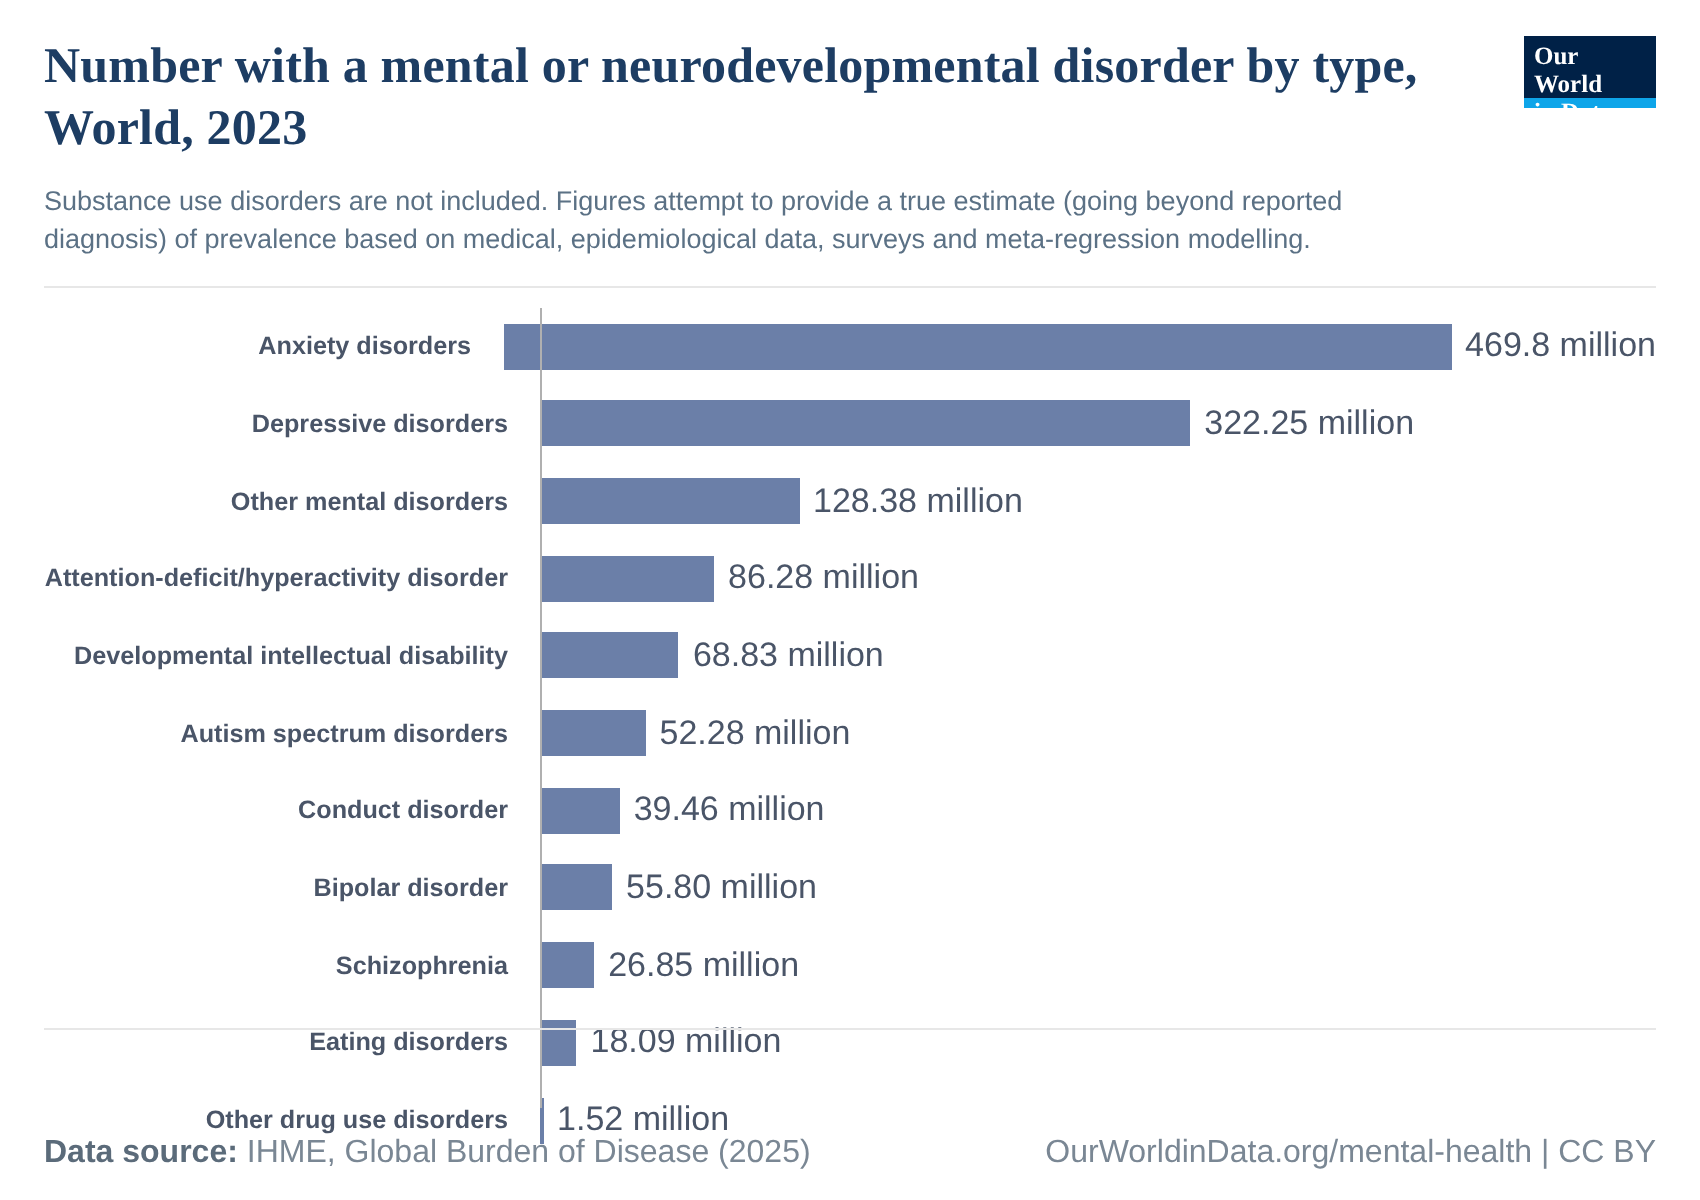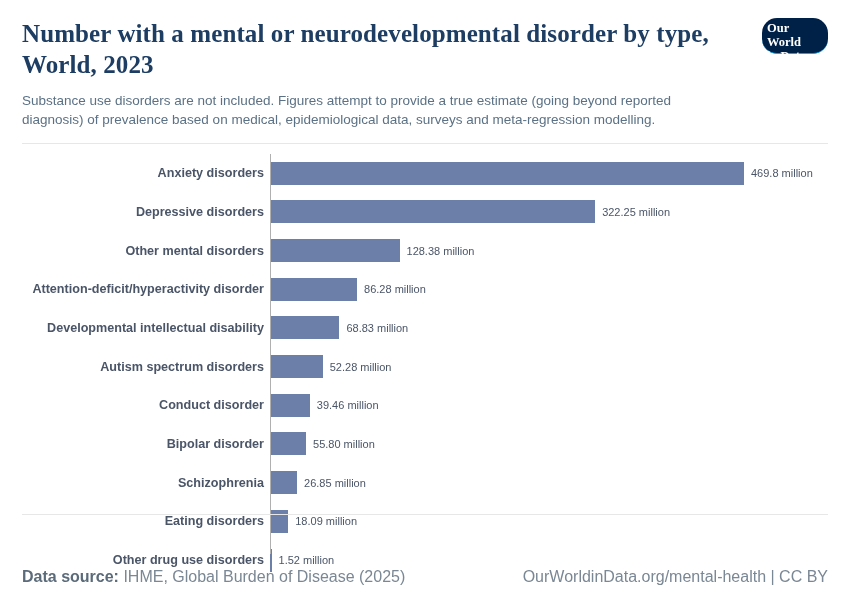--- a/index.html
+++ b/index.html
@@ -49,23 +49,22 @@
     width: 66px;
     height: 36px;
     background: #002147;
     color: #ffffff;
     font-family: "Liberation Serif", serif;
     font-weight: 700;
     font-size: 12.5px;
     line-height: 1.12;
     padding: 3px 5px 0 5px;
     box-sizing: border-box;
-    border-bottom: 1px solid #0ea5e9;
+    border-bottom: 5px solid #0ea5e9;
     flex: 0 0 auto;
-    border-radius: 15px;
   }
   .owid-logo .l2 { display: block; }
 
   .divider-top {
     margin-top: 14px;
     border-top: 1px solid #e7e7e7;
   }
 
   .chart-area {
     position: relative;
@@ -76,41 +75,41 @@
     position: relative;
   }
   .row {
     display: flex;
     align-items: center;
     height: 38.7px;
   }
   .row-label {
     width: 248px;
     text-align: right;
-    padding-right: 6px;
+    padding-right: 16px;
     font-size: 12.6px;
     font-weight: 700;
     color: #4a5568;
     box-sizing: border-box;
     white-space: nowrap;
     overflow: visible;
   }
   .bar-wrap {
     flex: 1;
     display: flex;
     align-items: center;
     position: relative;
     height: 100%;
   }
   .bar {
     height: 23px;
     background: #6b7fa8;
   }
   .bar-value {
-    font-size: 11px;
+    font-size: 17px;
     color: #4a5568;
     margin-left: 7px;
     white-space: nowrap;
   }
   .axis-line {
     position: absolute;
     left: 248px;
     top: 0;
     bottom: 0;
     width: 1px;

